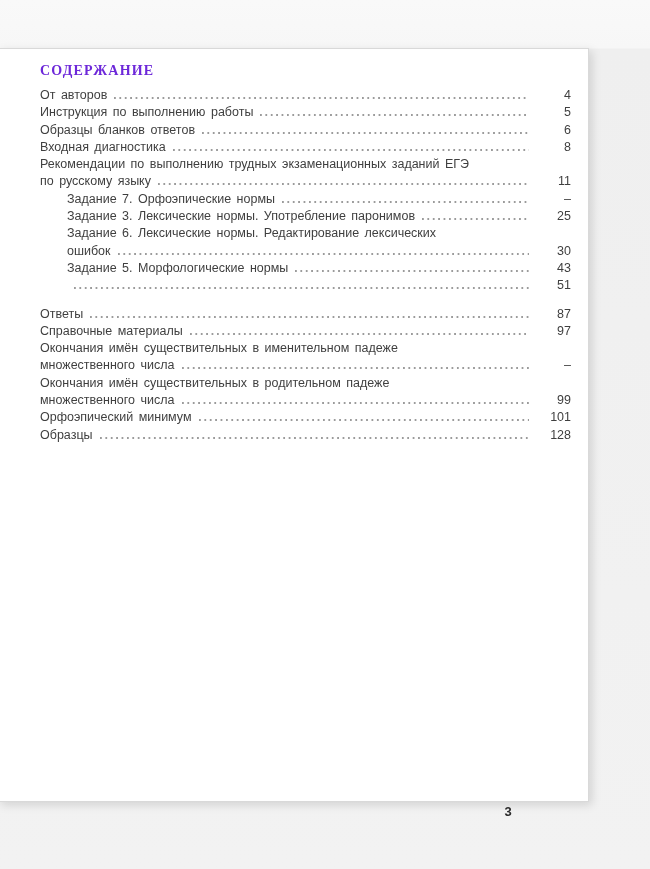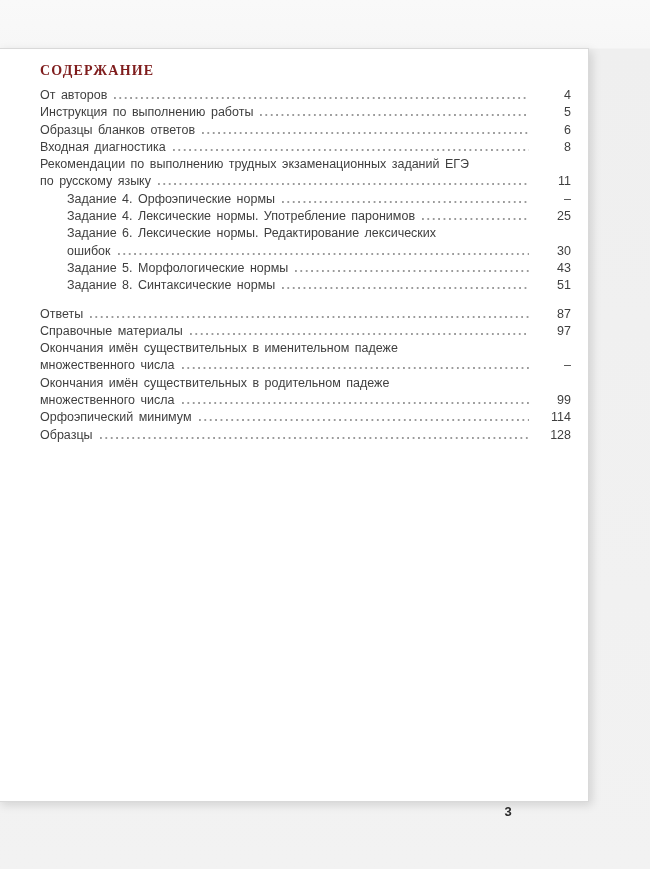--- a/index.html
+++ b/index.html
@@ -31,21 +31,21 @@
   .content {
     padding: 13px 17px 0 42px;
   }
   .title {
     margin: 0;
     font-family: "Liberation Serif", "DejaVu Serif", serif;
     font-weight: bold;
     font-size: 14px;
     line-height: 18px;
     letter-spacing: 1.2px;
-    color: #7f1d1d;
+    color: #6d28d9;
   }
   .toc {
     margin-top: 7px;
   }
   .toc-row {
     display: flex;
     align-items: baseline;
     line-height: 17.3px;
     word-spacing: 2px;
   }
@@ -112,45 +112,44 @@
         <div class="toc-row">
           <span class="toc-text">Рекомендации по выполнению трудных экзаменационных заданий ЕГЭ</span>
           <span class="pagenum"></span>
         </div>
         <div class="toc-row">
           <span class="toc-text">по русскому языку</span>
           <span class="leader"></span>
           <span class="pagenum">11</span>
         </div>
         <div class="toc-row indent">
-          <span class="toc-text">Задание 4. Орфоэпические нормы</span>
+          <span class="toc-text">Задание 7. Орфоэпические нормы</span>
           <span class="leader"></span>
           <span class="pagenum">–</span>
         </div>
         <div class="toc-row indent">
-          <span class="toc-text">Задание 4. Лексические нормы. Употребление паронимов</span>
+          <span class="toc-text">Задание 3. Лексические нормы. Употребление паронимов</span>
           <span class="leader"></span>
           <span class="pagenum">25</span>
         </div>
         <div class="toc-row indent">
           <span class="toc-text">Задание 6. Лексические нормы. Редактирование лексических</span>
           <span class="pagenum"></span>
         </div>
         <div class="toc-row indent">
           <span class="toc-text">ошибок</span>
           <span class="leader"></span>
           <span class="pagenum">30</span>
         </div>
         <div class="toc-row indent">
           <span class="toc-text">Задание 5. Морфологические нормы</span>
           <span class="leader"></span>
           <span class="pagenum">43</span>
         </div>
         <div class="toc-row indent">
-          <span class="toc-text">Задание 8. Синтаксические нормы</span>
           <span class="leader"></span>
           <span class="pagenum">51</span>
         </div>
         <div class="toc-row gap-before">
           <span class="toc-text">Ответы</span>
           <span class="leader"></span>
           <span class="pagenum">87</span>
         </div>
         <div class="toc-row">
           <span class="toc-text">Справочные материалы</span>
@@ -171,21 +170,21 @@
           <span class="pagenum"></span>
         </div>
         <div class="toc-row">
           <span class="toc-text">множественного числа</span>
           <span class="leader"></span>
           <span class="pagenum">99</span>
         </div>
         <div class="toc-row">
           <span class="toc-text">Орфоэпический минимум</span>
           <span class="leader"></span>
-          <span class="pagenum">114</span>
+          <span class="pagenum">101</span>
         </div>
         <div class="toc-row">
           <span class="toc-text">Образцы</span>
           <span class="leader"></span>
           <span class="pagenum">128</span>
         </div>
       </div>
   </div>
 </div>
 

